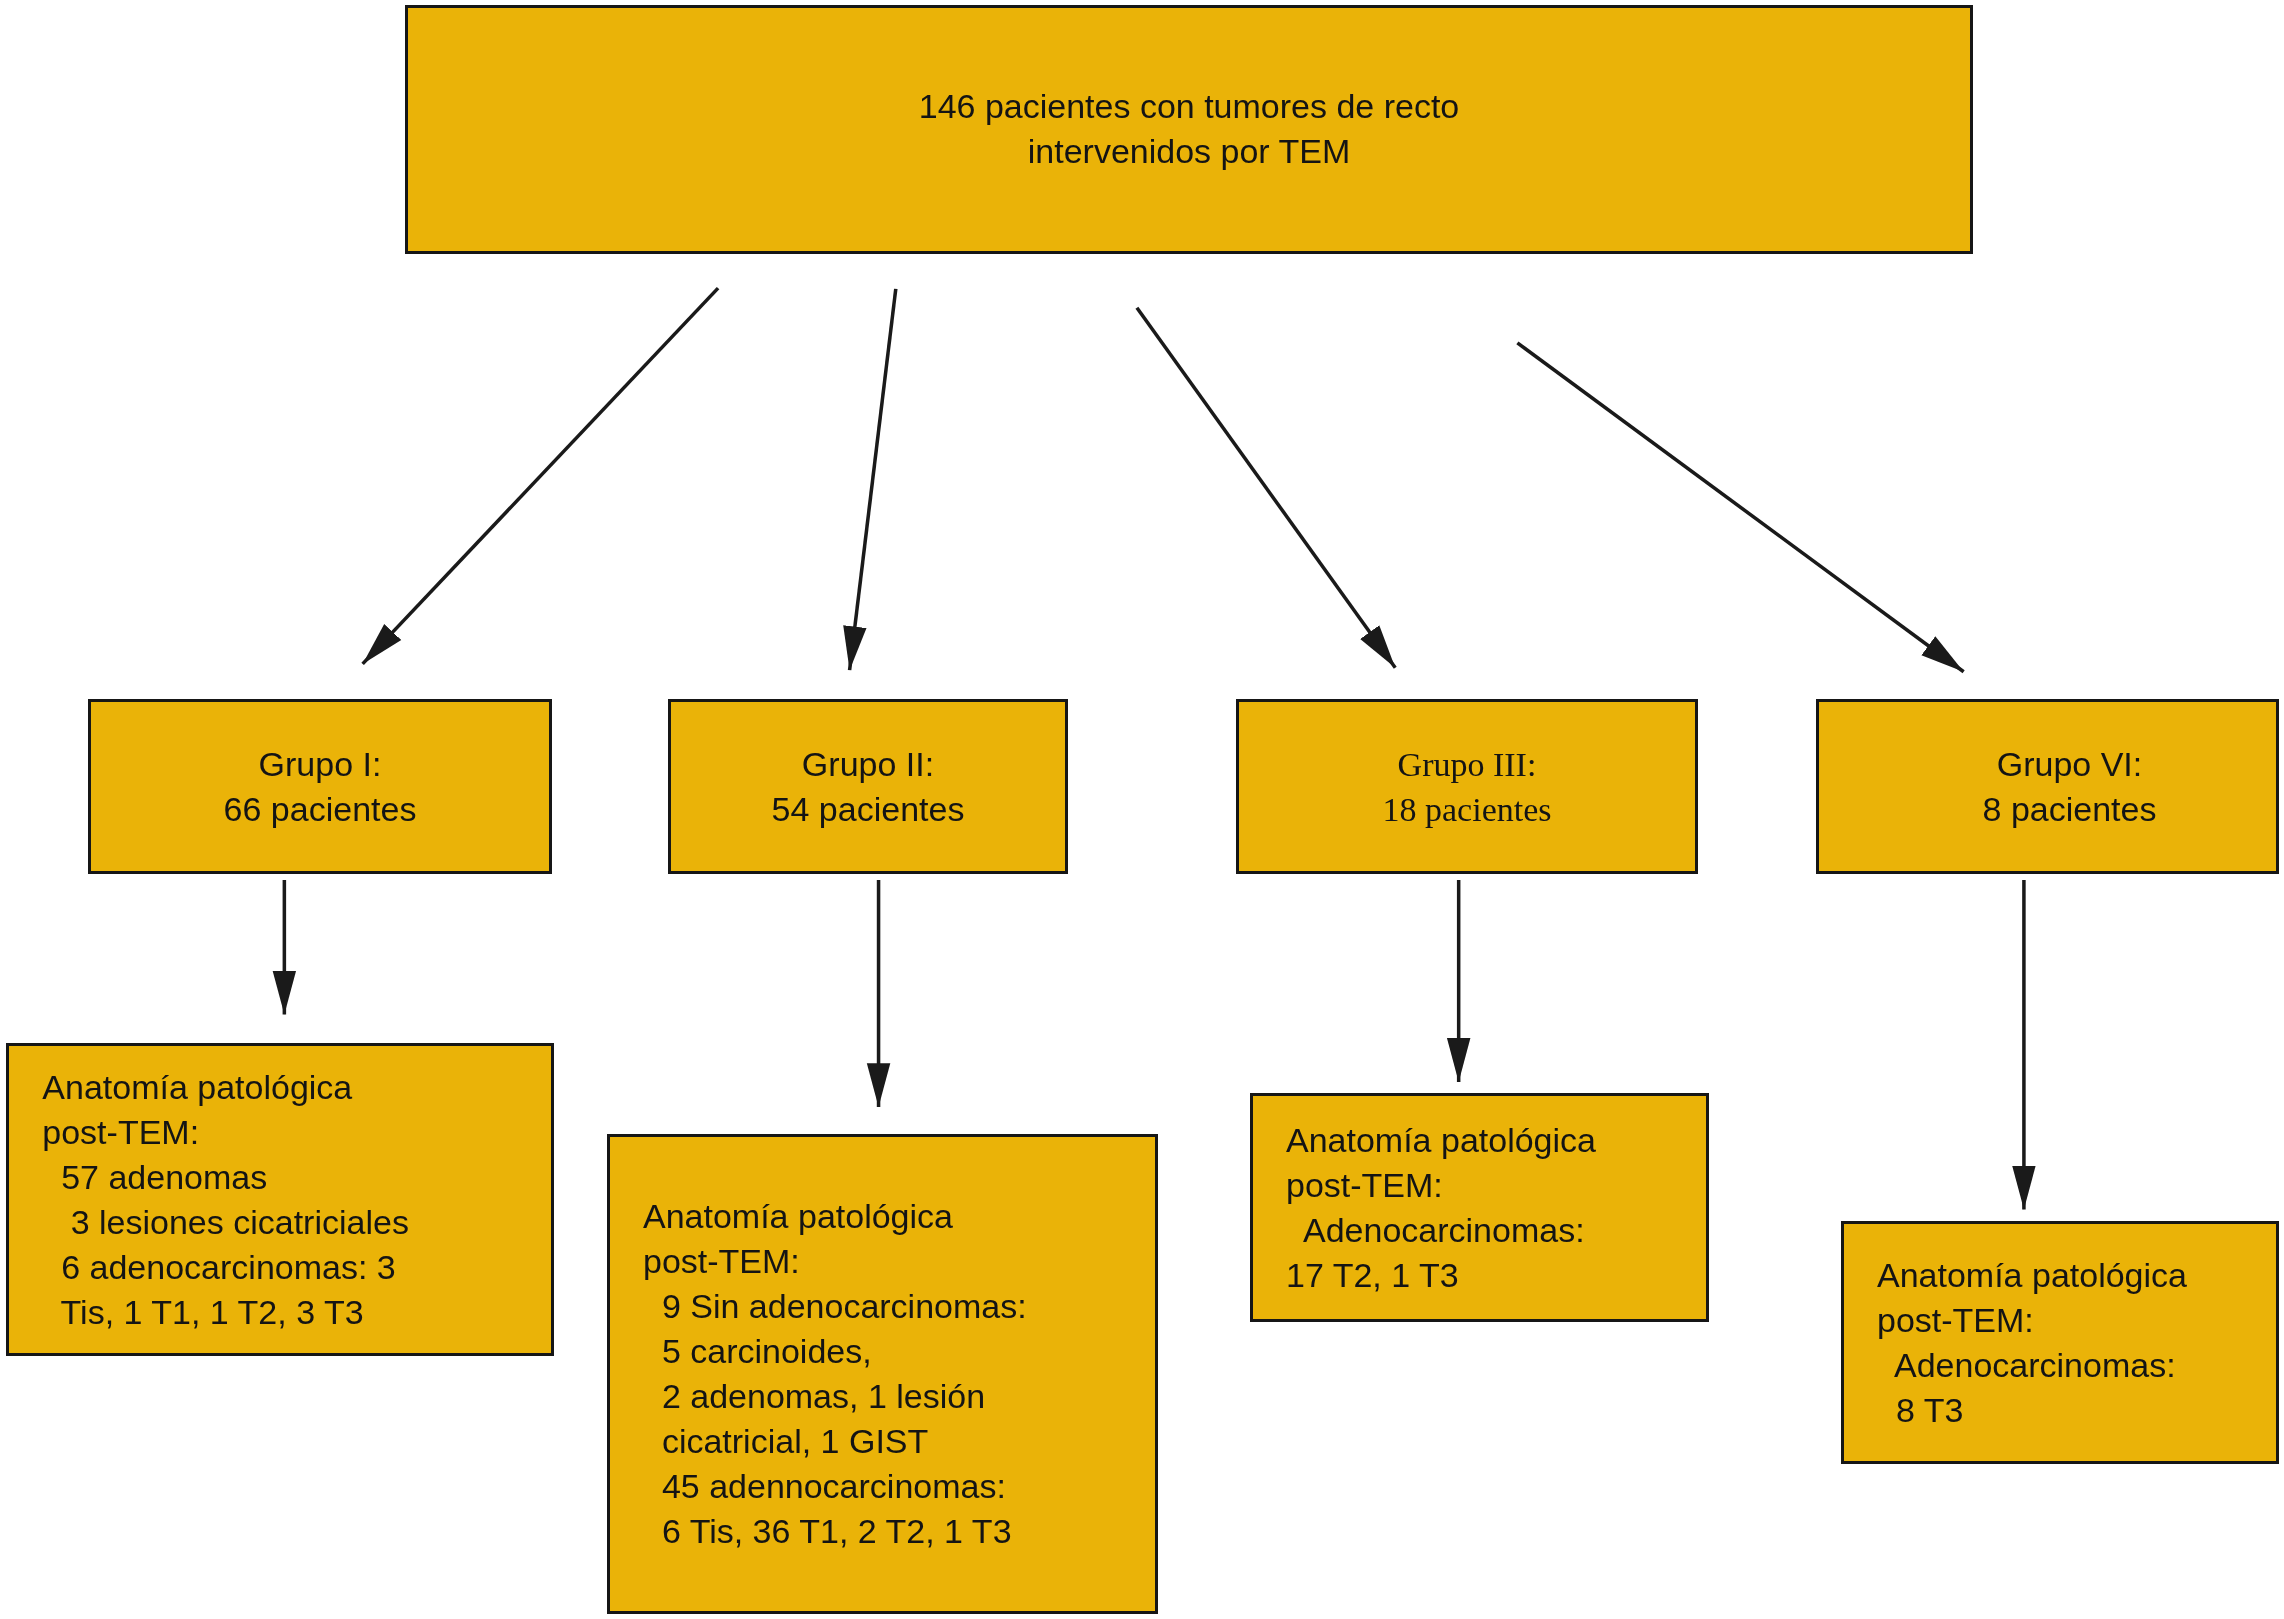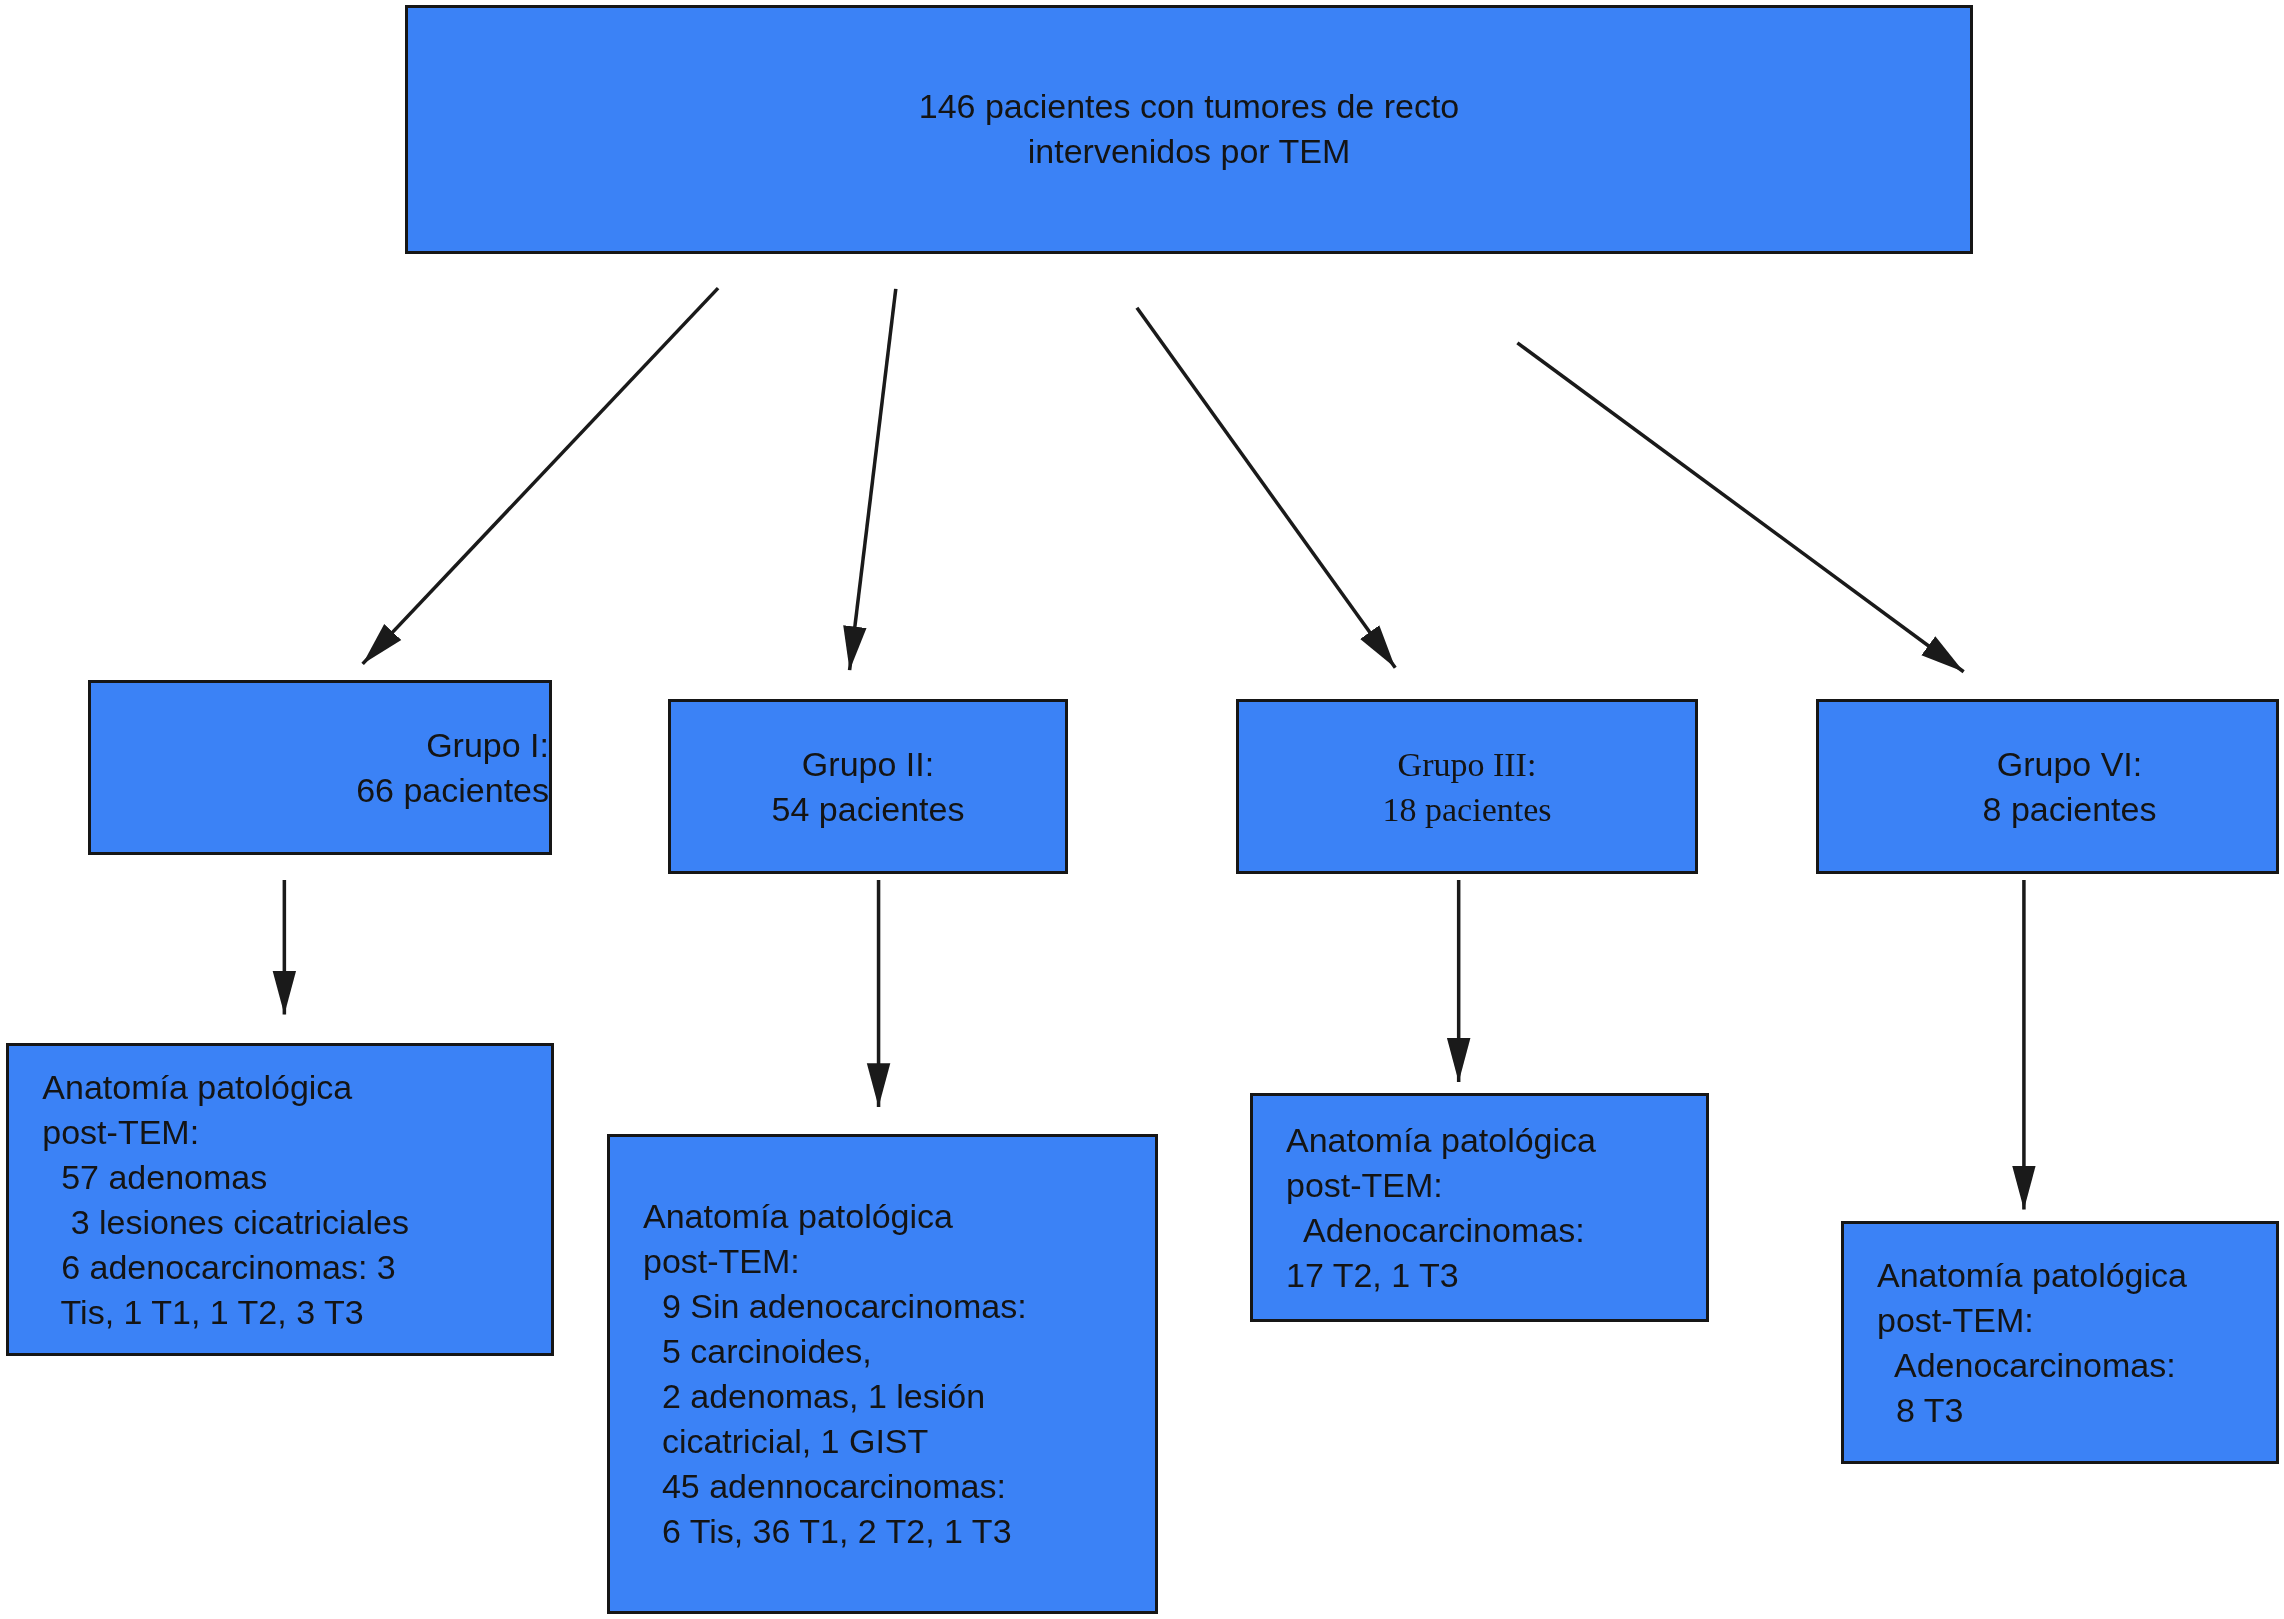--- a/index.html
+++ b/index.html
@@ -8,21 +8,21 @@
     width: 2284px;
     height: 1619px;
     background: #ffffff;
     font-family: "Liberation Sans", sans-serif;
     color: #141414;
     overflow: hidden;
   }
   .box {
     position: absolute;
     border: 3.9px solid #161616;
-    background: #3b82f6;
+    background: #eab308;
     box-sizing: border-box;
   }
   .center-box {
     display: flex;
     flex-direction: column;
     align-items: center;
     justify-content: center;
     text-align: center;
   }
   .detail-box {
@@ -32,21 +32,21 @@
     align-items: flex-start;
     padding-left: 33px;
     padding-right: 6.3px;
   }
   .ln {
     font-size: 34px;
     line-height: 45px;
     white-space: pre;
   }
   #title-box   { left: 405px;  top: 4.7px;    width: 1568px; height: 249px; }
-  #group-box-1 { left: 88px;  top: 680px;  width: 464px;  height: 175px; align-items: flex-end; }
+  #group-box-1 { left: 88px;  top: 699px;  width: 464px;  height: 175px; }
   #group-box-2 { left: 668px;  top: 699px;  width: 400px;  height: 175px; }
   #group-box-3 { left: 1236px; top: 699px;  width: 462px;  height: 175px; font-family: Liberation Serif, serif; }
   #group-box-4 { left: 1816px; top: 699px;  width: 463px;  height: 175px; padding-left: 44px; }
   #pathology-box-1 { left: 6.3px;    top: 1043px; width: 548px; height: 313px; }
   #pathology-box-2 { left: 607px;  top: 1134px; width: 551px; height: 480px; }
   #pathology-box-3 { left: 1250px; top: 1093px; width: 459px; height: 229px; }
   #pathology-box-4 { left: 1841px; top: 1221px; width: 438px; height: 243px; }
   svg.arrows-layer {
     position: absolute;
     left: 0; top: 0;

